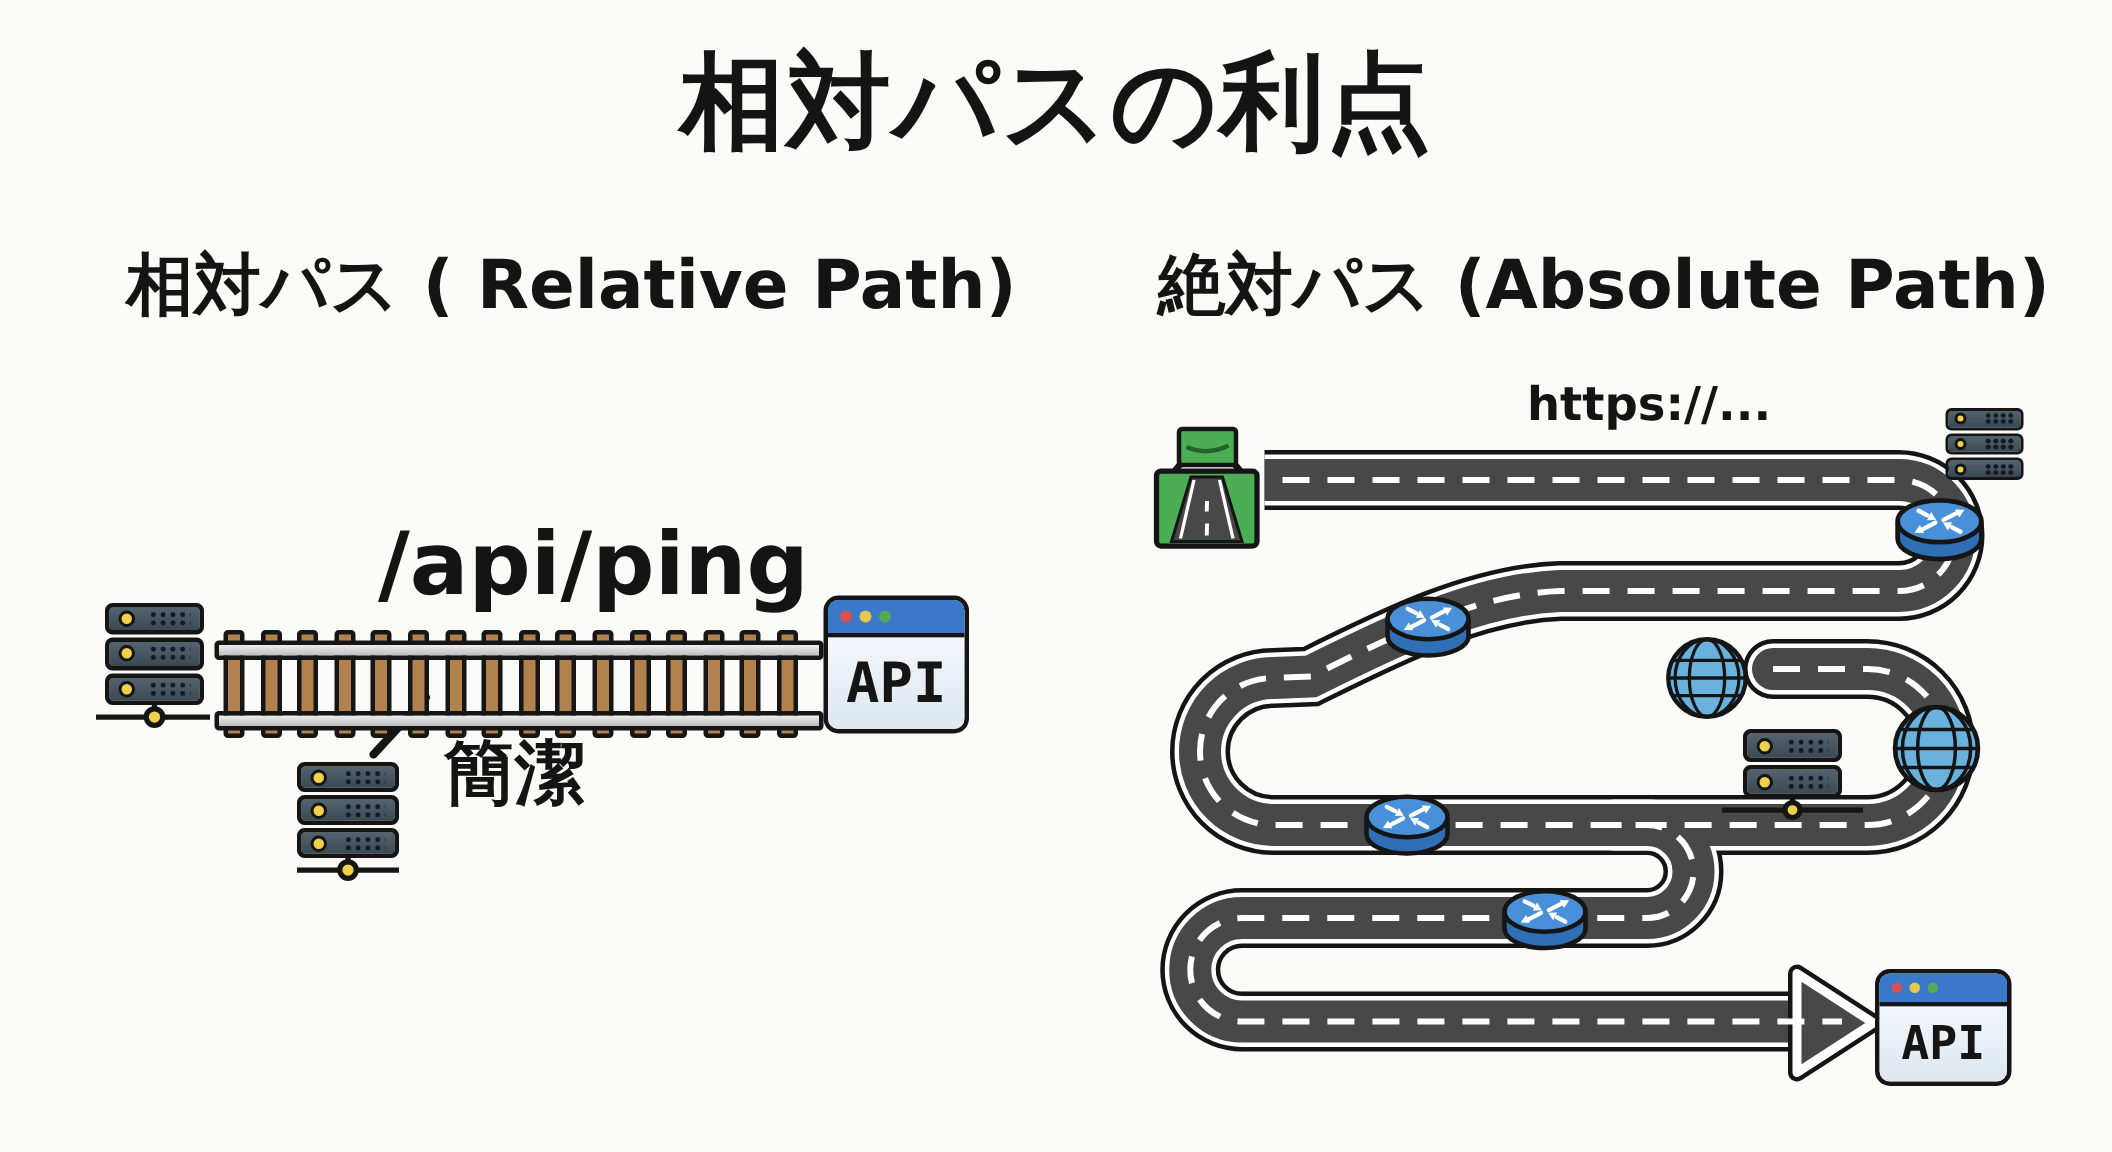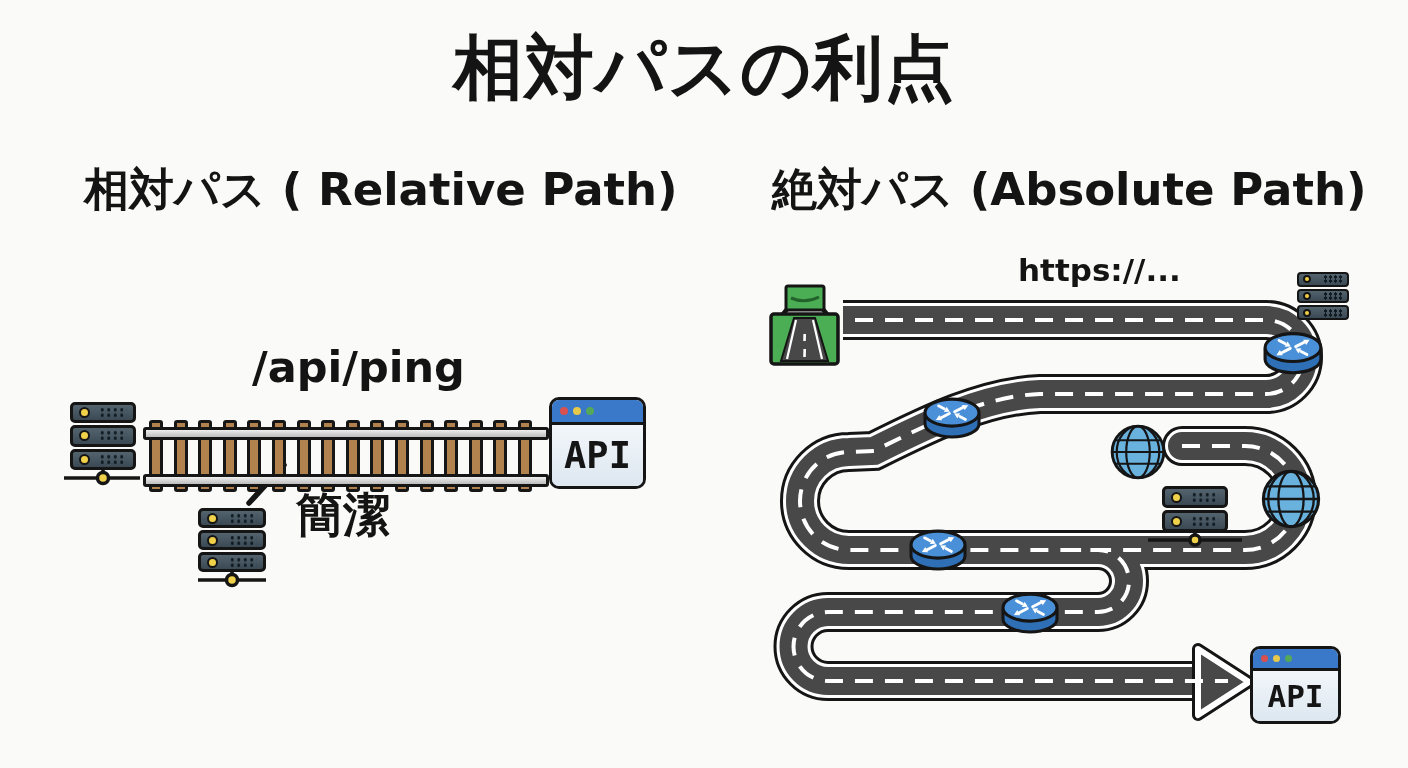--- a/index.html
+++ b/index.html
@@ -7,21 +7,21 @@
     position:relative;width:1408px;height:768px;background:#fafaf8;
     font-family:"DejaVu Sans","Liberation Sans",sans-serif;color:#141414;
     overflow:hidden;
   }
   .scene{position:absolute;left:0;top:0;z-index:1;}
   .txt{position:absolute;white-space:nowrap;z-index:3;}
   .page-title{top:22px;left:0;width:100%;text-align:center;font-size:70px;font-weight:900;letter-spacing:1px;}
   .col-heading{top:160px;font-size:45px;font-weight:800;}
   #heading-left{left:84px;}
   #heading-right{left:772px;}
-  #api-ping-label{left:252px;top:342px;font-size:43px;font-weight:800;}
+  #api-ping-label{left:252px;top:342px;font-size:58px;font-weight:800;}
   #https-label{left:1018px;top:238px;font-size:31px;font-weight:800;margin-top:14px;}
   #kanketsu-label{left:296px;top:484px;font-size:47px;font-weight:800;}
   #fukuzatsu-label{left:988px;top:476px;font-size:47px;font-weight:800;}
 
   
   .railway{position:absolute;left:148px;top:420px;width:397px;height:72px;z-index:2;}
   .ties{position:absolute;left:0;top:0;width:100%;height:100%;}
   .tie{position:absolute;top:0;width:14px;height:72px;background:#b1814e;border:3px solid #161616;border-radius:3px;box-sizing:border-box;}
   .rail{position:absolute;left:-5px;width:406px;height:13px;background:linear-gradient(#efefef,#bdbdbd);border:3px solid #161616;border-radius:3px;box-sizing:border-box;}
   .rail.r1{top:7px;}

